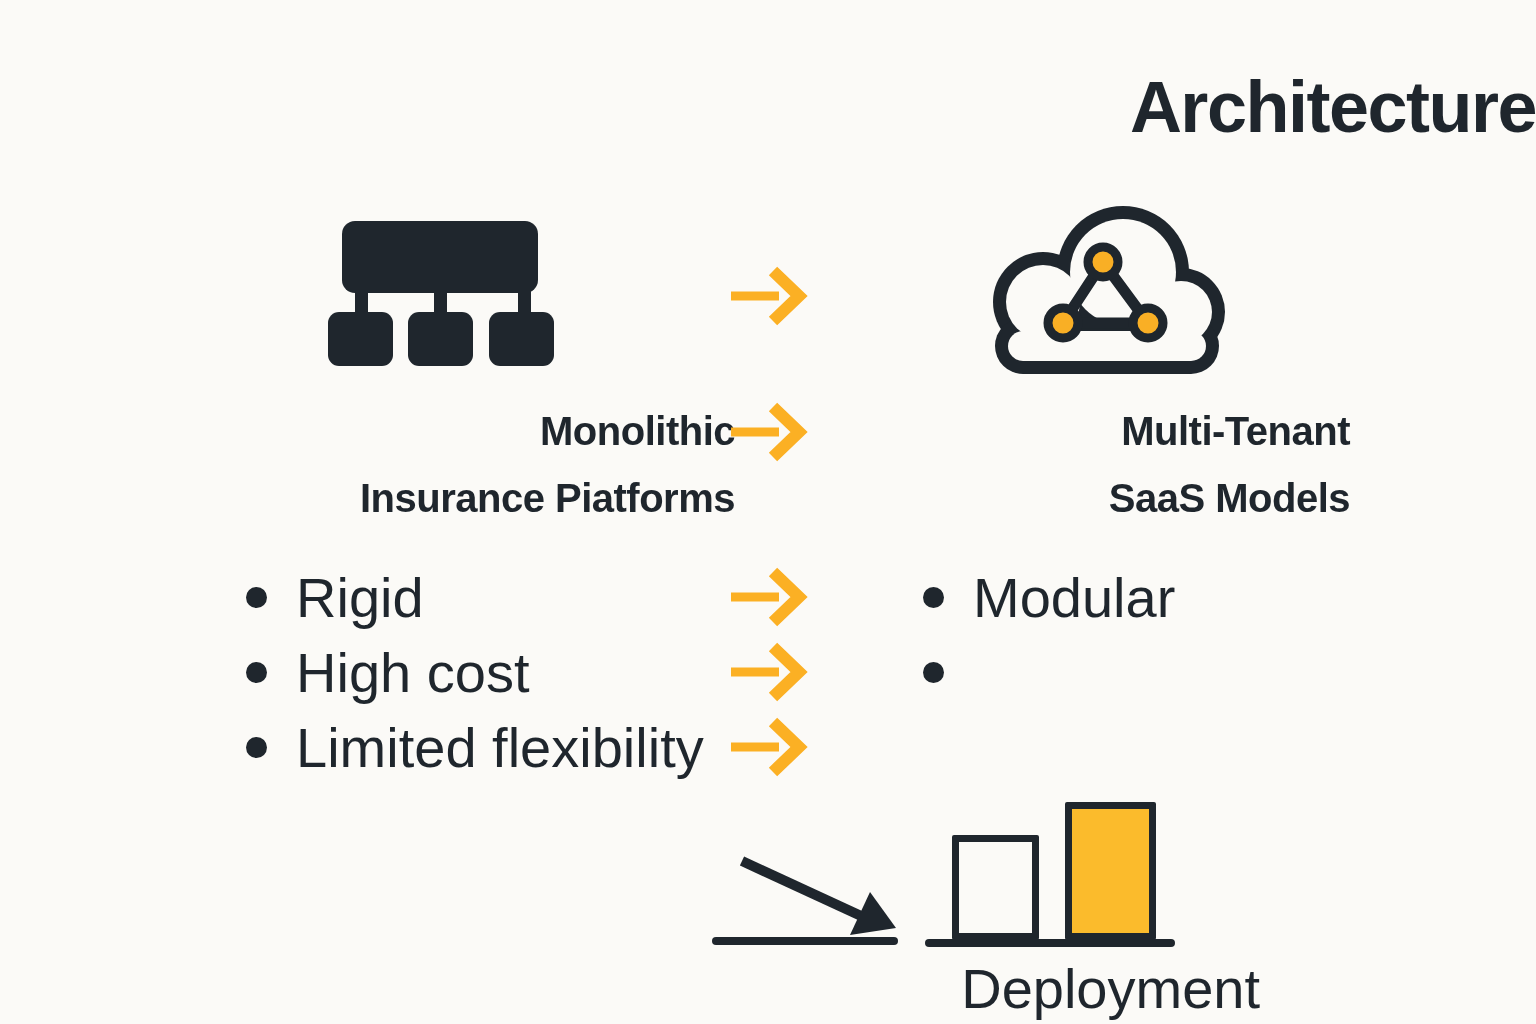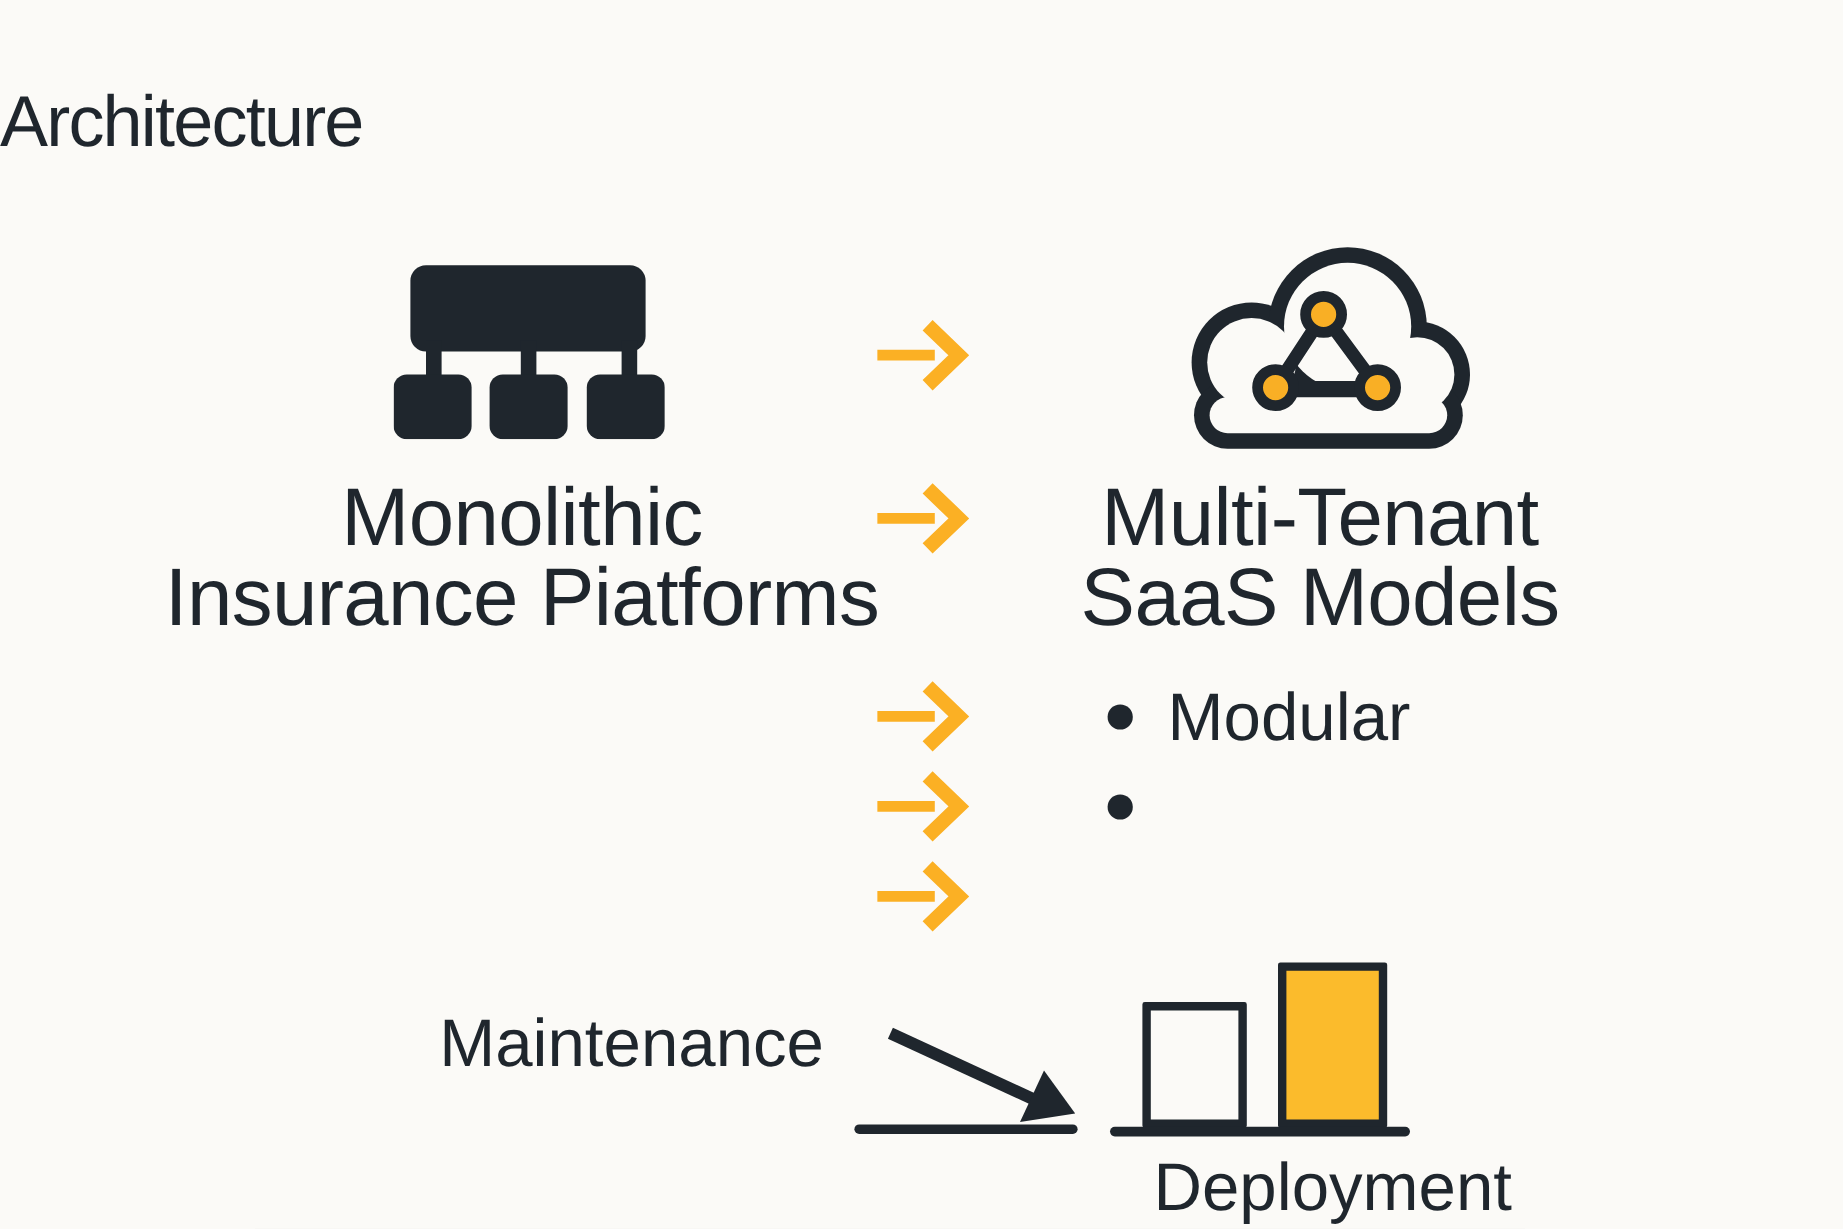--- a/index.html
+++ b/index.html
@@ -3,23 +3,23 @@
 <meta charset="utf-8">
 <style>
   :root{
     --background:#FBFAF7; --ink:#1F262D; --accent:#FBB024;
     --bar-fill:#FBBB2C; --node-fill:#F9AF25;
   }
   *{margin:0;padding:0;box-sizing:border-box}
   body{background:#e8e8e8;font-family:"Liberation Sans",sans-serif}
   .stage{position:relative;width:1536px;height:1024px;background:var(--background);
          color:var(--ink);overflow:hidden}
-  .title{position:absolute;left:0;top:70px;width:100%;text-align:left;
-         font-size:60px;font-weight:400;letter-spacing:-1.5px;line-height:1.05}
-  .heading{position:absolute;top:398px;text-align:center;font-size:68px;font-weight:400;
+  .title{position:absolute;left:0;top:70px;width:100%;text-align:right;
+         font-size:72px;font-weight:700;letter-spacing:-1.5px;line-height:1.05}
+  .heading{position:absolute;top:398px;text-align:right;font-size:40px;font-weight:700;
            line-height:67px;letter-spacing:-0.5px}
   .heading.h-left{left:135px;width:600px}
   .heading.h-right{left:850px;width:500px}
   .icon-abs{position:absolute;display:block}
   .bullets{position:absolute;top:560px}
   .bullets.b-left{left:246px}
   .bullets.b-right{left:923px}
   .bullet-row{display:flex;align-items:center;height:75px;gap:29px}
   .dot{width:21px;height:21px;border-radius:50%;background:var(--ink);flex:none}
   .bullet-text{font-size:56px;line-height:1;white-space:nowrap}
@@ -104,33 +104,46 @@
   </svg>
   <svg class="arrow" style="top:640px" viewBox="0 0 78 64">
     <path class="stroke-accent" stroke-width="9" d="M0 32 H48"></path>
     <path class="stroke-accent" stroke-width="12" fill="none" stroke-linejoin="miter" d="M42 7 L68 32 L42 57"></path>
   </svg>
   <svg class="arrow" style="top:715px" viewBox="0 0 78 64">
     <path class="stroke-accent" stroke-width="9" d="M0 32 H48"></path>
     <path class="stroke-accent" stroke-width="12" fill="none" stroke-linejoin="miter" d="M42 7 L68 32 L42 57"></path>
   </svg>
 
+  <div class="bullets b-left">
+    <div class="bullet-row">
+      <span class="dot"></span>
+      <span class="bullet-text">Rigid</span>
+    </div>
+    <div class="bullet-row">
+      <span class="dot"></span>
+      <span class="bullet-text">High cost</span>
+    </div>
+    <div class="bullet-row">
+      <span class="dot"></span>
+      <span class="bullet-text">Limited flexibility</span>
+    </div>
+  </div>
 
   <div class="bullets b-right">
     <div class="bullet-row">
       <span class="dot"></span>
       <span class="bullet-text">Modular</span>
     </div>
     <div class="bullet-row">
       <span class="dot"></span>
     </div>
   </div>
 
   <div class="maint">
-    <div>Maintenance</div>
   </div>
 
   <svg class="icon-abs" style="left:700px;top:848px" width="210" height="108" viewBox="0 0 210 108">
     <path class="stroke-ink" stroke-width="10" d="M42 13 L172 73"></path>
     <polygon class="fill-ink" points="196,80 150,87 170,44"></polygon>
     <rect class="fill-ink" x="12" y="89" width="186" height="8" rx="4"></rect>
   </svg>
 
   <div class="chart">
     <div class="bar-outline"></div>

